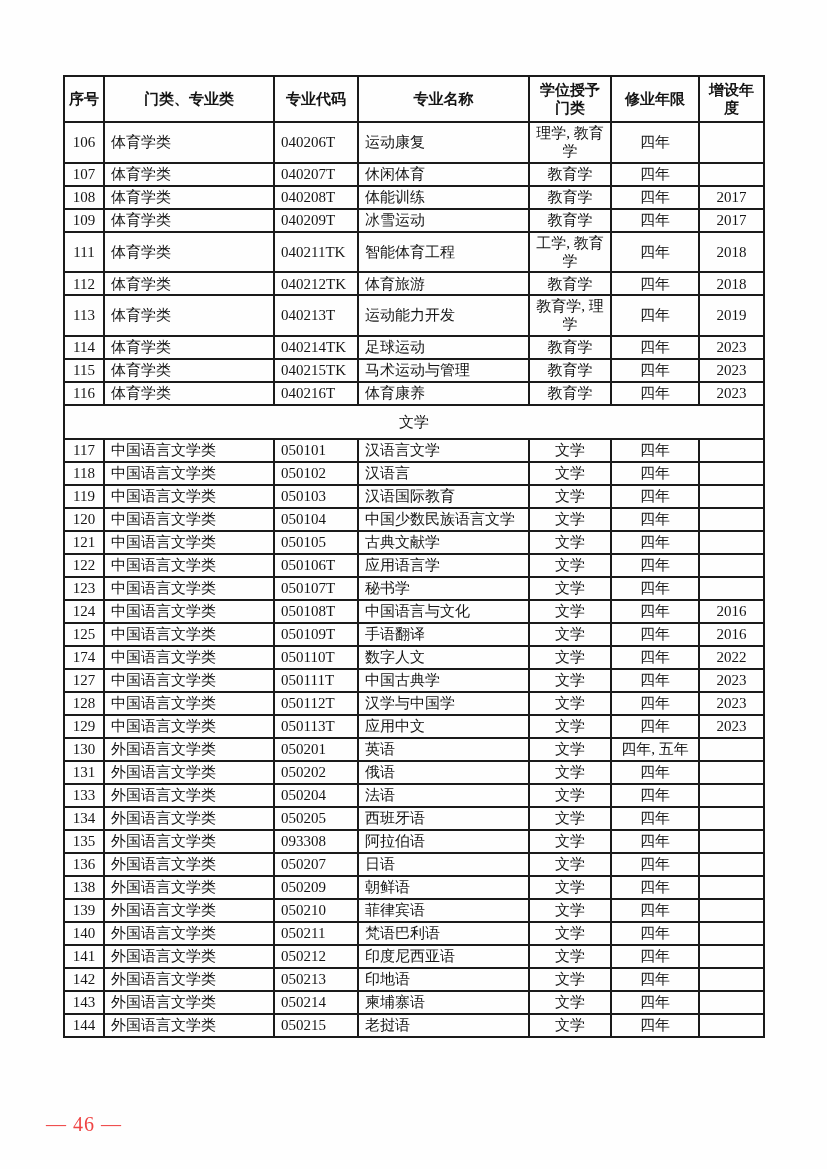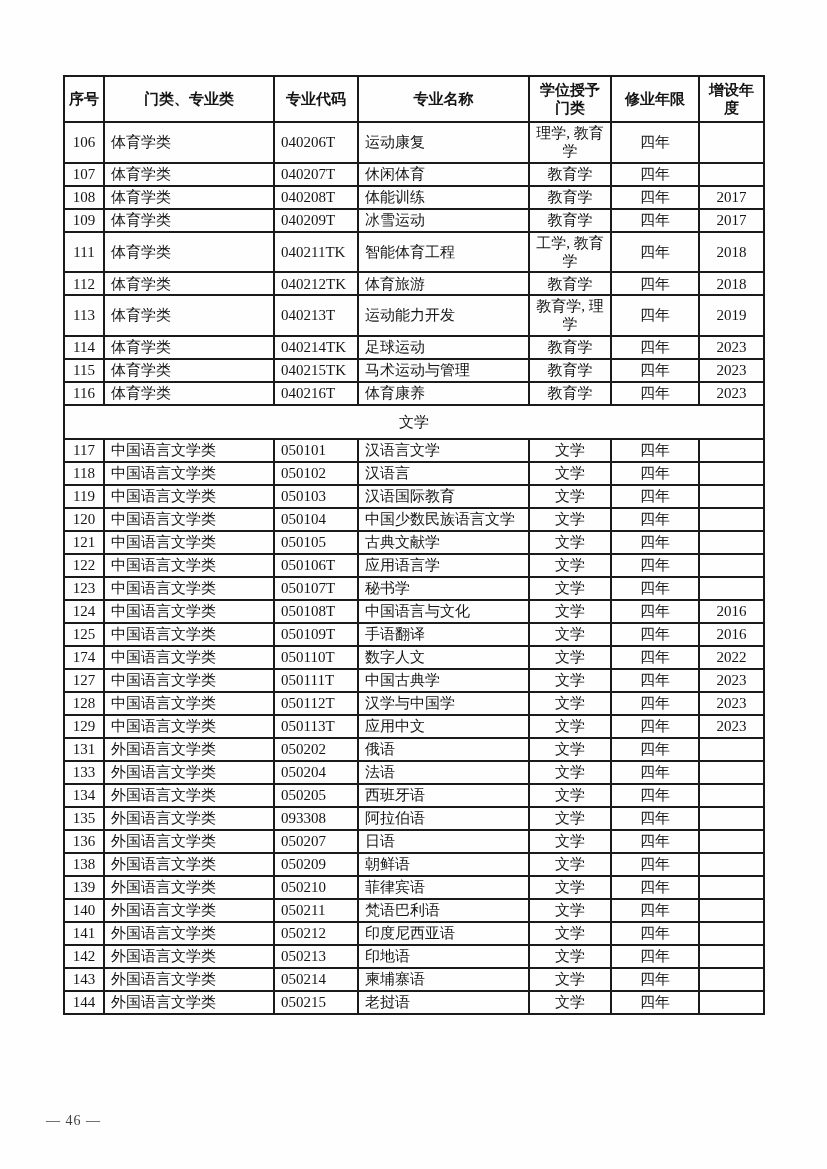--- a/index.html
+++ b/index.html
@@ -41,22 +41,22 @@
   .majors tr.tall td { height: 38px; }
   .majors td.al { text-align: left; padding-left: 6px; }
   .majors tr.section td {
     height: 34px;
     text-align: center;
     font-size: 15px;
   }
   .footer-page-number {
     position: absolute;
     left: 46px; top: 1113px;
-    font-size: 14px;
-    color: #404040;
+    font-size: 20px;
+    color: #ef4444;
     letter-spacing: 1px;
   }
 </style>
 </head>
 <body>
 
 <div class="page">
 
   <table class="majors">
     <colgroup>
@@ -284,20 +284,29 @@
         <tr>
     <td>129</td>
     <td class="al">中国语言文学类</td>
     <td class="al">050113T</td>
     <td class="al">应用中文</td>
     <td>文学</td>
     <td>四年</td>
     <td>2023</td>
   </tr>
         <tr>
+    <td>130</td>
+    <td class="al">外国语言文学类</td>
+    <td class="al">050201</td>
+    <td class="al">英语</td>
+    <td>文学</td>
+    <td>四年, 五年</td>
+    <td></td>
+  </tr>
+        <tr>
     <td>131</td>
     <td class="al">外国语言文学类</td>
     <td class="al">050202</td>
     <td class="al">俄语</td>
     <td>文学</td>
     <td>四年</td>
     <td></td>
   </tr>
         <tr>
     <td>133</td>

